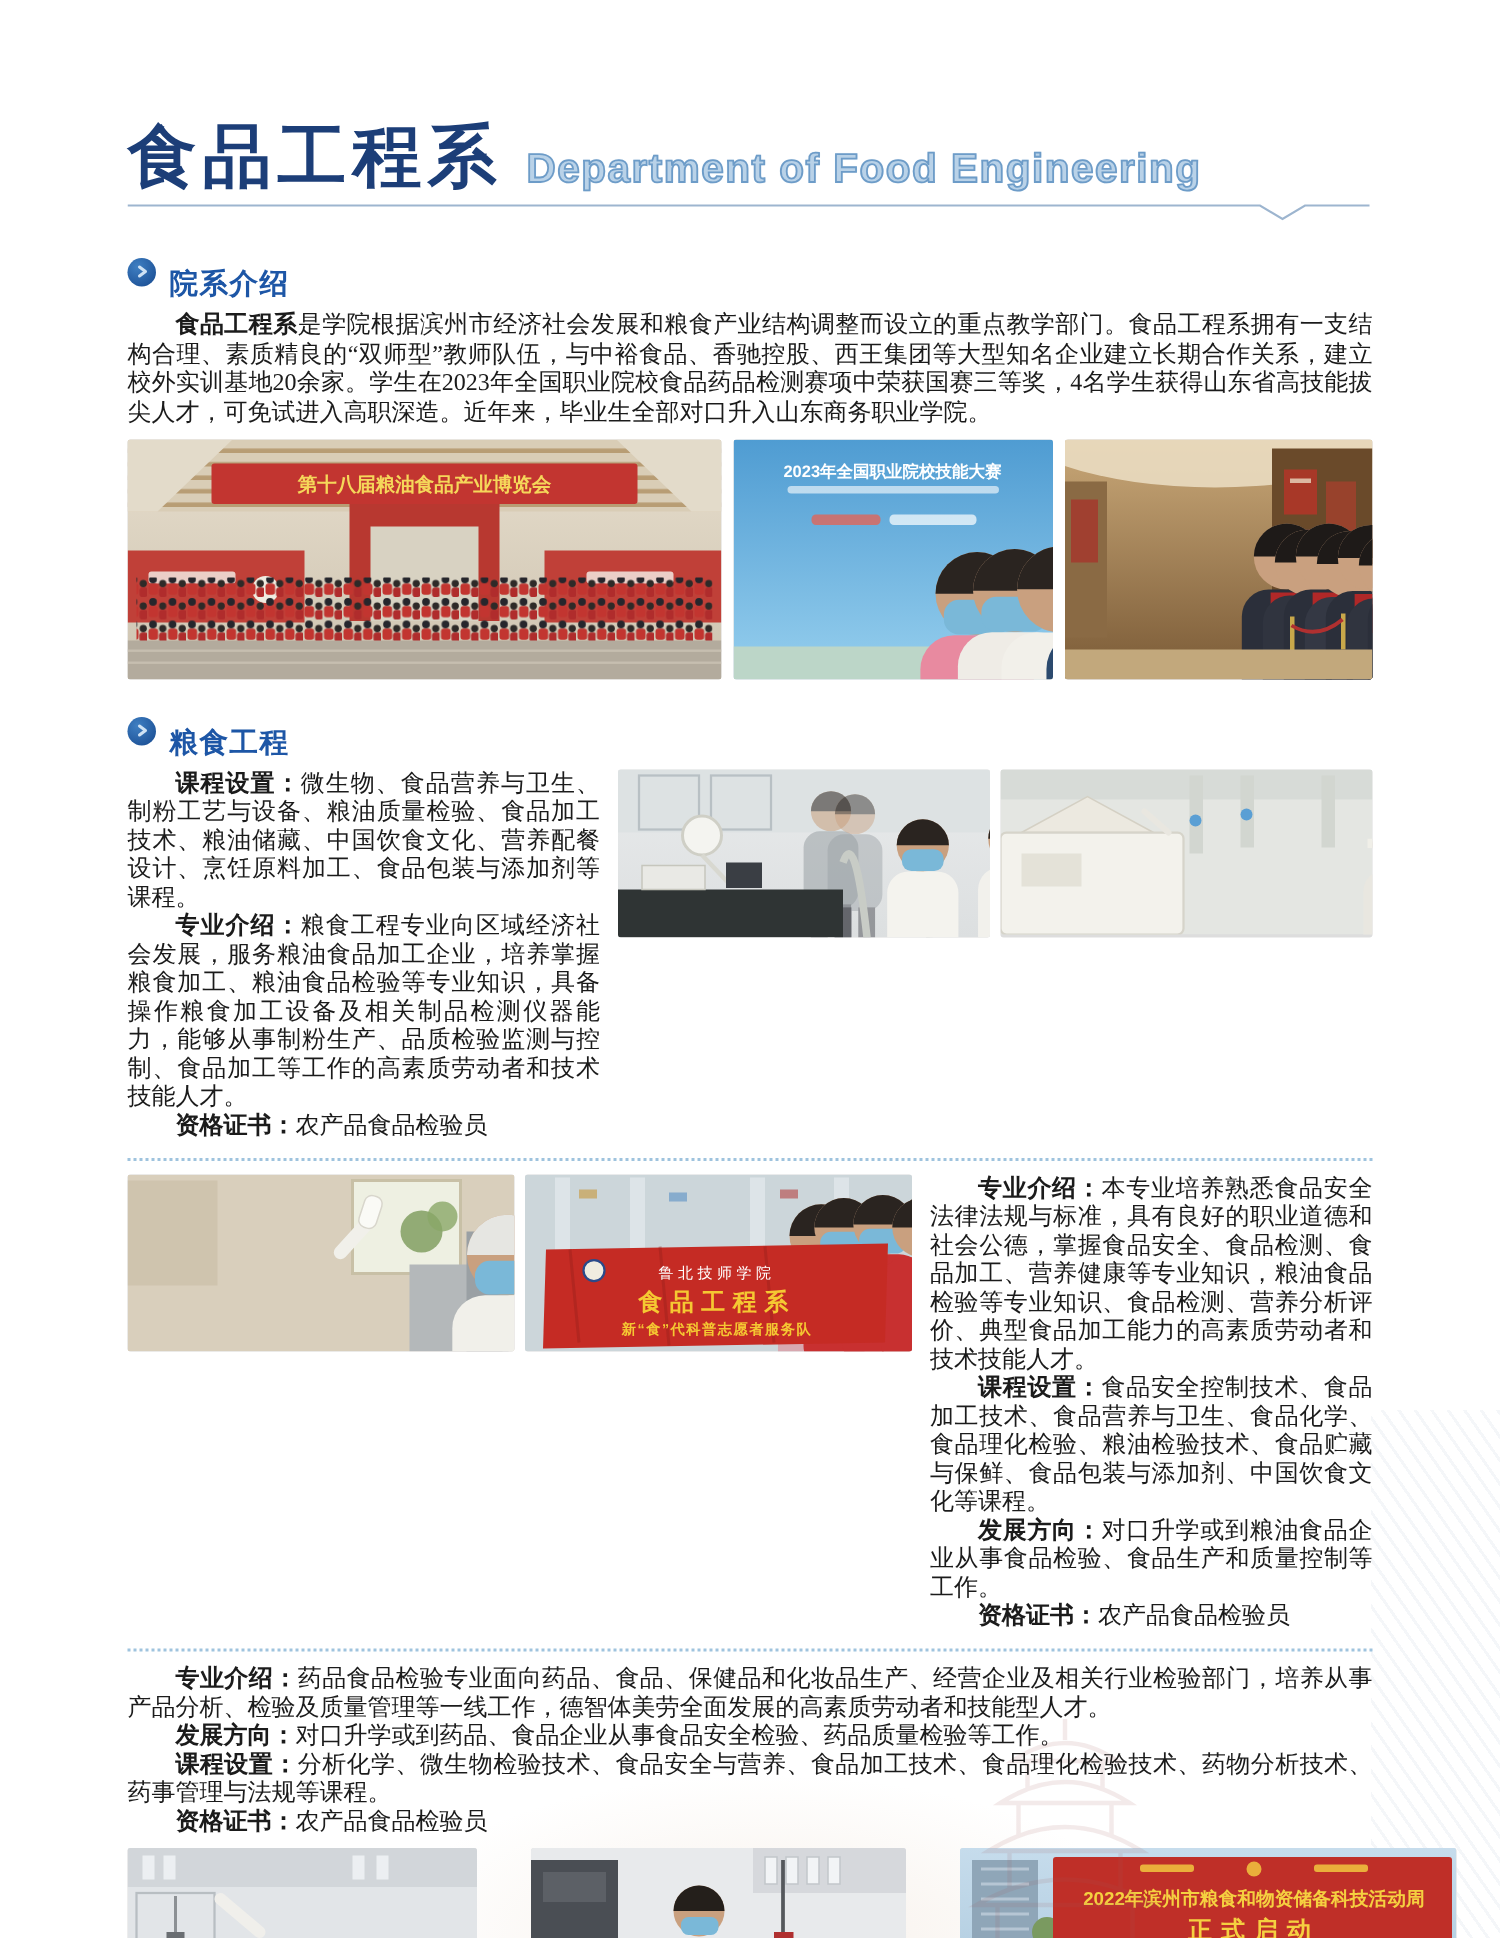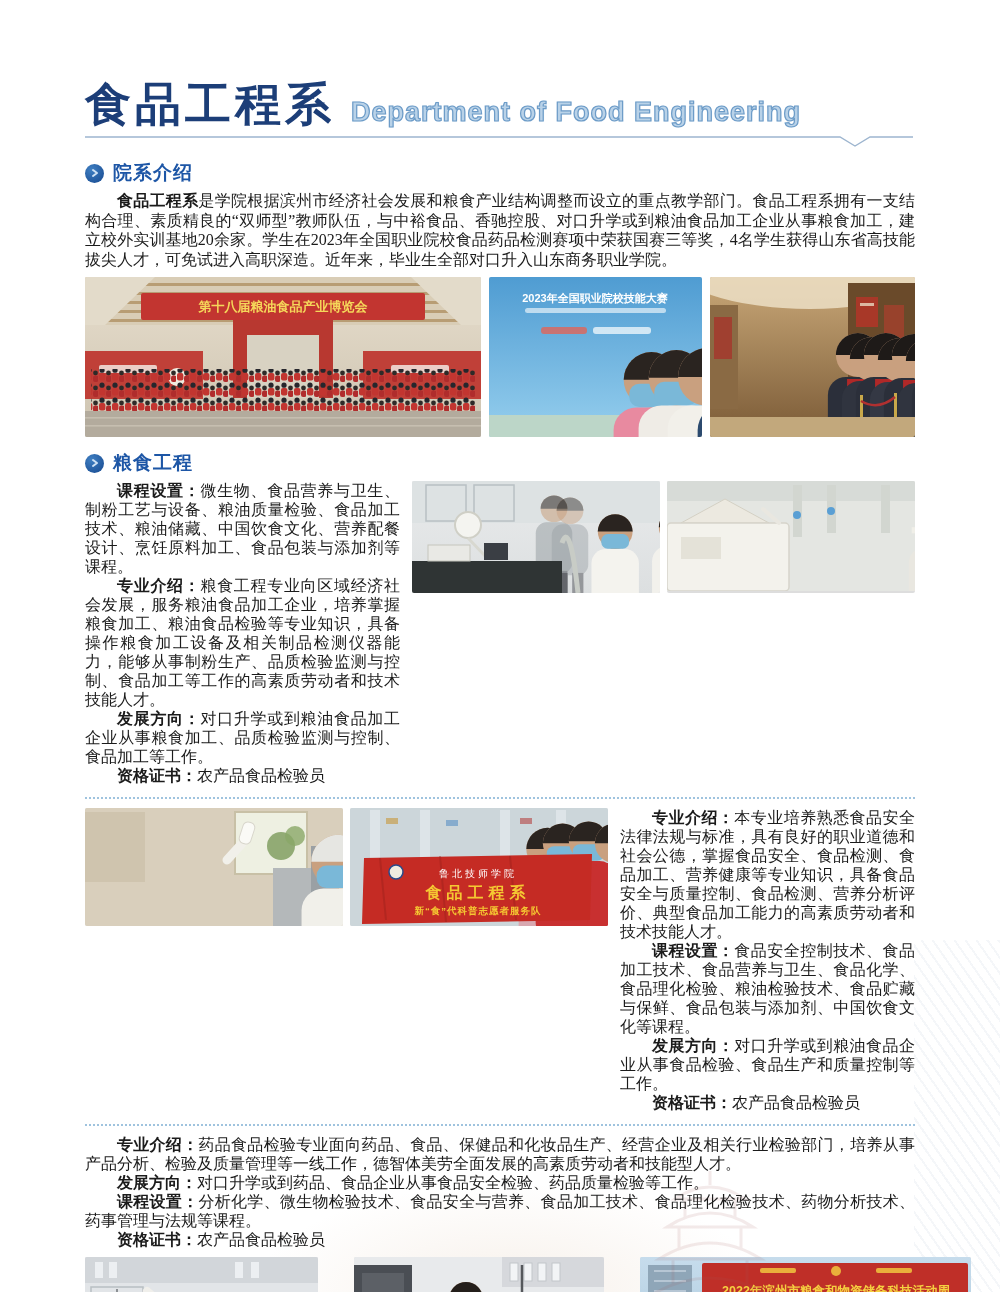--- a/index.html
+++ b/index.html
@@ -15,21 +15,21 @@
             letter-spacing:1px;line-height:1.15;font-family:"Liberation Sans", sans-serif;
             text-shadow:0 0 1px #86aed2;}
   .rule{display:block;margin-top:6px;}
 
   
   .sec-head{display:flex;align-items:center;gap:9px;margin:10px 0 5px 0;}
   .sec-icon{width:19px;height:19px;border-radius:50%;flex:0 0 auto;
             background:radial-gradient(circle at 35% 30%, #3f7fc2, #16488e);
             display:flex;align-items:center;justify-content:center;}
   .sec-label{font-size:19px;font-weight:bold;color:#1d56a6;font-family:"Liberation Sans", sans-serif;
-             letter-spacing:1px;}
+             letter-spacing:1px;margin-top:16px;}
 
   
   p.body{margin:0;font-size:16px;line-height:19.5px;text-align:justify;text-indent:2em;}
   p.body b{font-family:"Liberation Sans", sans-serif;font-weight:bold;}
   .tight p.body{line-height:19px;}
 
   .row{display:flex;gap:8px;}
   .photo{border-radius:2px;overflow:hidden;flex:0 0 auto;background:#ddd;}
   svg{display:block;}
   svg text{font-family:"Liberation Sans", sans-serif;}
@@ -146,21 +146,21 @@
     </svg>
 
     <div class="sec-head">
       <span class="sec-icon">
         <svg width="10" height="10" viewBox="0 0 10 10">
             <path d="M3,2 L7,5 L3,8" fill="none" stroke="#cfe2f4" stroke-width="2" stroke-linecap="round" stroke-linejoin="round"></path>
           </svg>
       </span>
       <span class="sec-label">院系介绍</span>
     </div>
-    <p class="body" style="margin-bottom:8px;"><b>食品工程系</b><span>是学院根据滨州市经济社会发展和粮食产业结构调整而设立的重点教学部门。食品工程系拥有一支结构合理、素质精良的“双师型”教师队伍，与中裕食品、香驰控股、对口升学或到粮油食品加工企业从事粮食加工，建立校外实训基地20余家。学生在2023年全国职业院校食品药品检测赛项中荣获国赛三等奖，4名学生获得山东省高技能拔尖人才，可免试进入高职深造。近年来，毕业生全部对口升入山东商务职业学院。</span></p>
+    <p class="body" style="margin-bottom:8px;"><b>食品工程系</b><span>是学院根据滨州市经济社会发展和粮食产业结构调整而设立的重点教学部门。食品工程系拥有一支结构合理、素质精良的“双师型”教师队伍，与中裕食品、香驰控股、西王集团等大型知名企业建立长期合作关系，建立校外实训基地20余家。学生在2023年全国职业院校食品药品检测赛项中荣获国赛三等奖，4名学生获得山东省高技能拔尖人才，可免试进入高职深造。近年来，毕业生全部对口升入山东商务职业学院。</span></p>
 
     <div class="row">
       <div class="photo">
         <svg width="396" height="160" viewBox="0 0 396 160">
           <rect width="396" height="160" fill="url(#gA)"></rect>
           <rect x="0" y="0" width="396" height="48" fill="url(#slatP)"></rect>
           <polygon points="0,0 70,0 20,48 0,48" fill="#e3dbca"></polygon>
           <polygon points="326,0 396,0 396,48 376,48" fill="#e3dbca"></polygon>
           <rect x="56" y="16" width="284" height="27" rx="2" fill="#c23530"></rect>
           <text x="198" y="34" text-anchor="middle" font-size="13" font-weight="bold" fill="#f5d75a">第十八届粮油食品产业博览会</text>
@@ -228,21 +228,20 @@
         <svg width="10" height="10" viewBox="0 0 10 10">
             <path d="M3,2 L7,5 L3,8" fill="none" stroke="#cfe2f4" stroke-width="2" stroke-linecap="round" stroke-linejoin="round"></path>
           </svg>
       </span>
       <span class="sec-label">粮食工程</span>
     </div>
     <div class="cols tight">
       <div style="width:570px;">
         <p class="body"><b>课程设置：</b><span>微生物、食品营养与卫生、制粉工艺与设备、粮油质量检验、食品加工技术、粮油储藏、中国饮食文化、营养配餐设计、烹饪原料加工、食品包装与添加剂等课程。</span></p>
         <p class="body"><b>专业介绍：</b><span>粮食工程专业向区域经济社会发展，服务粮油食品加工企业，培养掌握粮食加工、粮油食品检验等专业知识，具备操作粮食加工设备及相关制品检测仪器能力，能够从事制粉生产、品质检验监测与控制、食品加工等工作的高素质劳动者和技术技能人才。</span></p>
-        <p class="body"><b>发展方向：</b><span>对口升学或到粮油食品加工企业从事粮食加工、品质检验监测与控制、食品加工等工作。</span></p>
         <p class="body"><b>资格证书：</b><span>农产品食品检验员</span></p>
       </div>
       <div class="stack">
         <div class="photo">
           <svg width="248" height="112" viewBox="0 0 248 112">
             <rect width="248" height="112" fill="url(#gLab)"></rect>
             <rect x="0" y="0" width="248" height="42" fill="#dde2e3"></rect>
             <rect x="14" y="4" width="40" height="36" fill="none" stroke="#b8c0c4" stroke-width="1.5"></rect>
             <rect x="62" y="4" width="40" height="36" fill="none" stroke="#b8c0c4" stroke-width="1.5"></rect>
             <use href="#fig" transform="translate(18,12) scale(1)" color="#9aa0a4" opacity=".55"></use>
@@ -326,21 +325,21 @@
             <path d="M14,50 L242,46 L240,112 L12,116 Z" fill="#c52b24"></path>
             <path d="M30,50 L36,112 M90,48 L96,114 M160,48 L166,112" stroke="#8f1f1a" stroke-width="2" opacity=".35"></path>
             <circle cx="46" cy="64" r="7" fill="#f0ece0" stroke="#2a4a8a" stroke-width="1.5"></circle>
             <text x="128" y="69" text-anchor="middle" font-size="10" fill="#ffffff" letter-spacing="3">鲁北技师学院</text>
             <text x="128" y="90" text-anchor="middle" font-size="16" font-weight="bold" fill="#f5c832" letter-spacing="5">食品工程系</text>
             <text x="128" y="106" text-anchor="middle" font-size="9.5" font-weight="bold" fill="#f5c832" letter-spacing="1">新“食”代科普志愿者服务队</text>
           </svg>
         </div>
       </div>
       <div style="width:560px;">
-        <p class="body"><b>专业介绍：</b><span>本专业培养熟悉食品安全法律法规与标准，具有良好的职业道德和社会公德，掌握食品安全、食品检测、食品加工、营养健康等专业知识，具备食品安全与质量控制、食品检测、营养分析评价、典型食品加工能力的高素质劳动者和技术技能人才。</span></p>
+        <p class="body"><b>专业介绍：</b><span>本专业培养熟悉食品安全法律法规与标准，具有良好的职业道德和社会公德，掌握食品安全、食品检测、食品加工、营养健康等专业知识，粮油食品检验等专业知识、食品检测、营养分析评价、典型食品加工能力的高素质劳动者和技术技能人才。</span></p>
         <p class="body"><b>课程设置：</b><span>食品安全控制技术、食品加工技术、食品营养与卫生、食品化学、食品理化检验、粮油检验技术、食品贮藏与保鲜、食品包装与添加剂、中国饮食文化等课程。</span></p>
         <p class="body"><b>发展方向：</b><span>对口升学或到粮油食品企业从事食品检验、食品生产和质量控制等工作。</span></p>
         <p class="body"><b>资格证书：</b><span>农产品食品检验员</span></p>
       </div>
     </div>
 
     <div class="divider"></div>
 
     <div class="pharma">
       <svg class="pagoda" width="150" height="190" viewBox="0 0 150 190">

